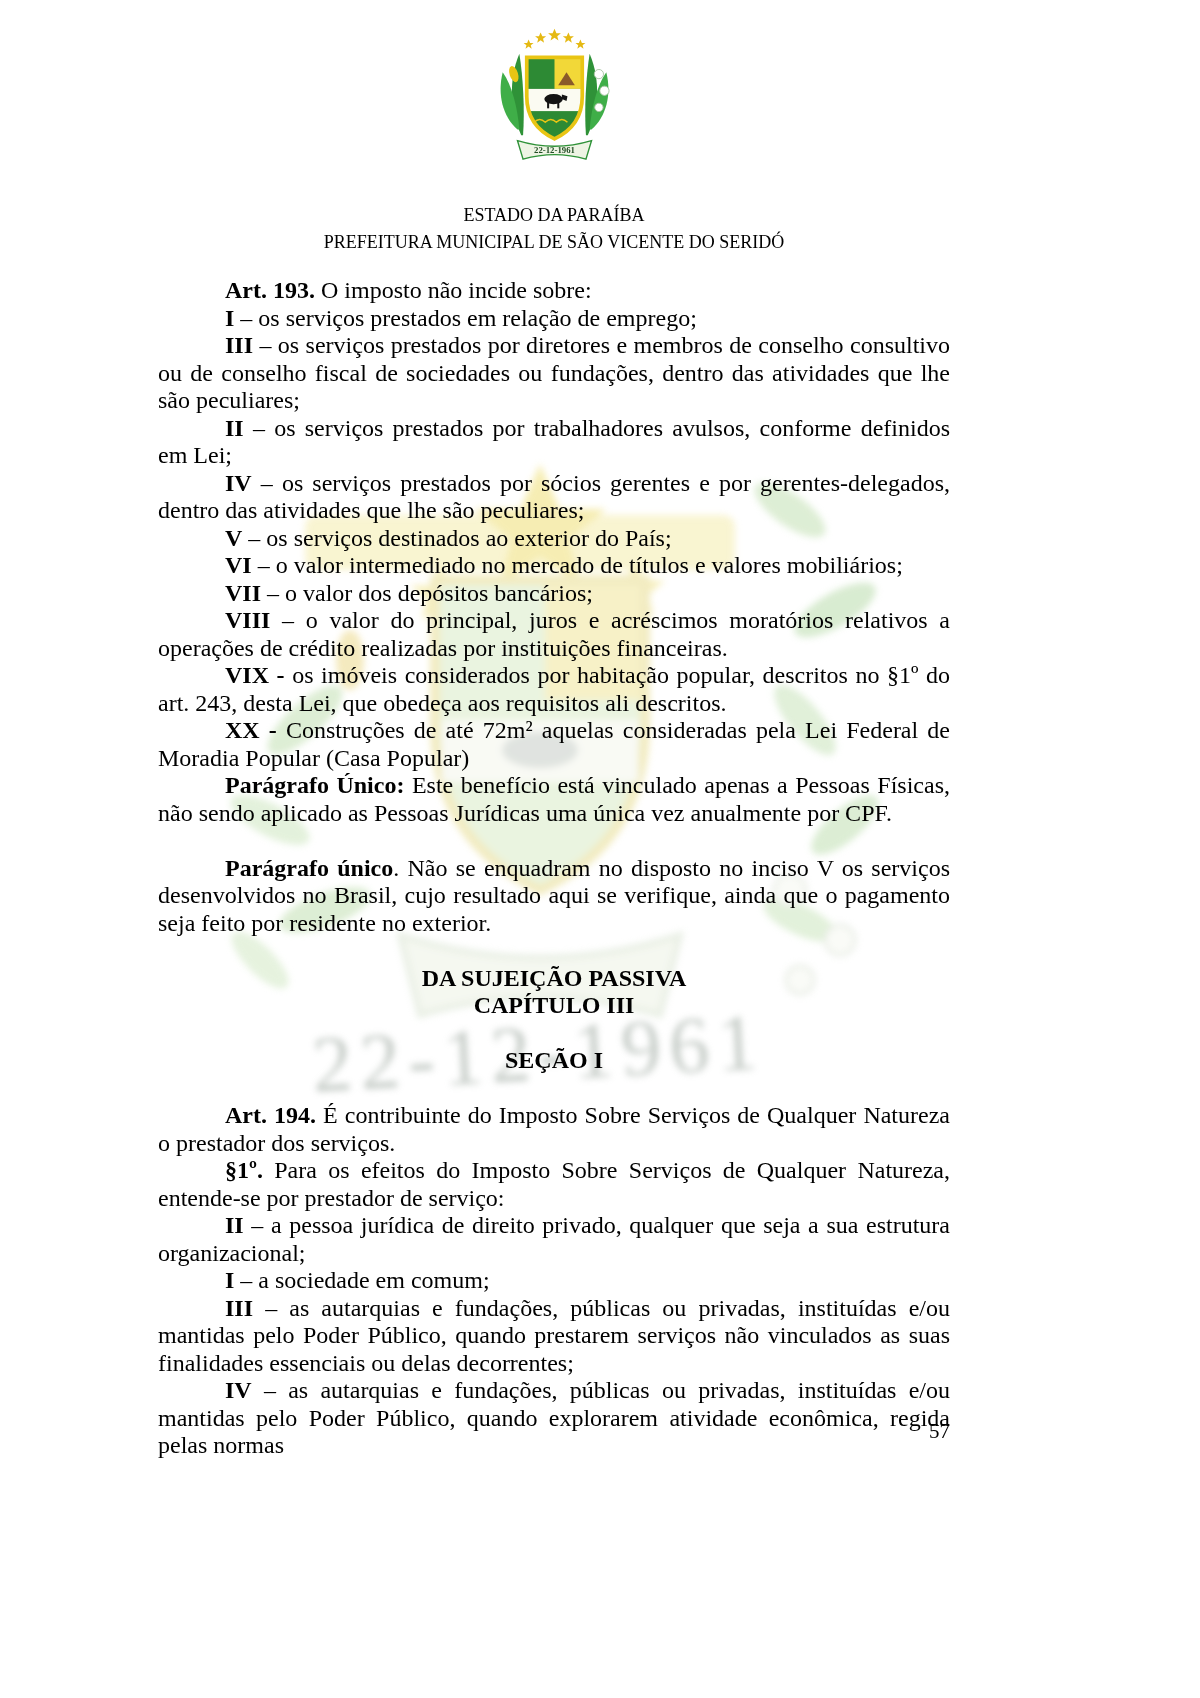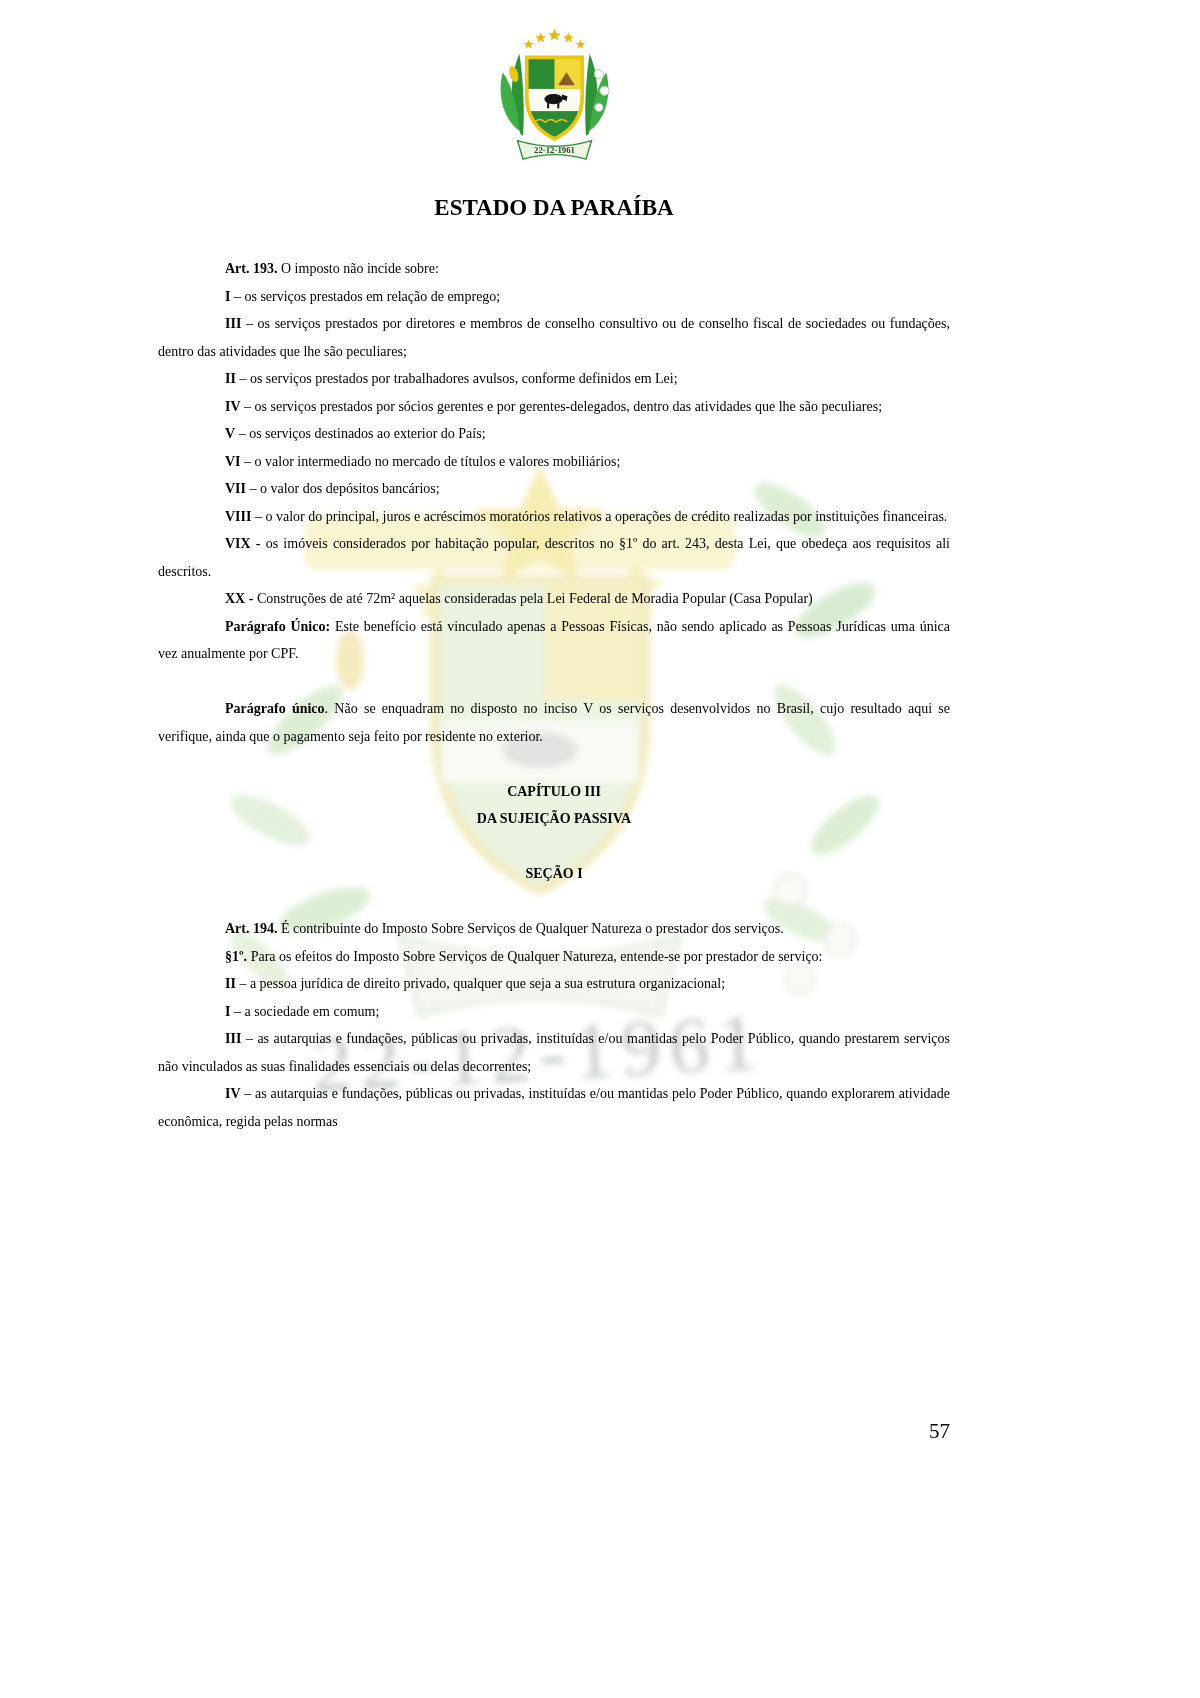--- a/index.html
+++ b/index.html
@@ -20,29 +20,29 @@
     z-index:0;
     pointer-events:none;
   }
   .content {
     position:absolute; left:158px; top:26px;
     width:792px;
     z-index:1;
   }
   .crest { width:185px; margin:0 auto; }
   .doc-header {
-    margin-top:16px;
+    margin-top:24px;
     text-align:center;
-    font-weight:bold;
-    font-size:23px;
+    font-weight:normal;
+    font-size:18px;
     line-height:27px;
   }
   .body-text {
-    margin-top:34px;
-    font-size:14px;
+    margin-top:21px;
+    font-size:24px;
     line-height:27.5px;
   }
   p.para { text-align:justify; text-indent:67px; }
   p.heading { text-align:center; font-weight:bold; }
   .spacer { height:27.5px; }
   .page-number {
     position:absolute; top:1419px; right:250px;
     z-index:1;
     font-size:21px;
   }
@@ -137,40 +137,41 @@
         <path d="M70,34 H130 V76 Q130,108 100,122 Q70,108 70,76 Z" fill="none" stroke="#e9c514" stroke-width="4"></path>
         <g>
           <path d="M60,124 Q100,136 140,124 L134,144 Q100,134 66,144 Z" fill="#eef4e4" stroke="#2f9238" stroke-width="1.5"></path>
           <text x="100" y="137" text-anchor="middle" font-size="9.5" font-weight="bold" fill="#234f26" font-family="'Liberation Serif',serif">22-12-1961</text>
         </g>
       </svg>
     </div>
 
     <div class="doc-header">
       <div>ESTADO DA PARAÍBA</div>
+      <div>PREFEITURA MUNICIPAL DE SÃO VICENTE DO SERIDÓ</div>
     </div>
 
     <div class="body-text" id="doc-body">
         <p class="para"><b>Art. 193.</b> O imposto não incide sobre:</p>
         <p class="para"><b>I</b> – os serviços prestados em relação de emprego;</p>
         <p class="para"><b>III</b> – os serviços prestados por diretores e membros de conselho consultivo ou de conselho fiscal de sociedades ou fundações, dentro das atividades que lhe são peculiares;</p>
         <p class="para"><b>II</b> – os serviços prestados por trabalhadores avulsos, conforme definidos em Lei;</p>
         <p class="para"><b>IV</b> – os serviços prestados por sócios gerentes e por gerentes-delegados, dentro das atividades que lhe são peculiares;</p>
         <p class="para"><b>V</b> – os serviços destinados ao exterior do País;</p>
         <p class="para"><b>VI</b> – o valor intermediado no mercado de títulos e valores mobiliários;</p>
         <p class="para"><b>VII</b> – o valor dos depósitos bancários;</p>
         <p class="para"><b>VIII</b> – o valor do principal, juros e acréscimos moratórios relativos a operações de crédito realizadas por instituições financeiras.</p>
         <p class="para"><b>VIX -</b> os imóveis considerados por habitação popular, descritos no §1º do art. 243, desta Lei, que obedeça aos requisitos ali descritos.</p>
         <p class="para"><b>XX -</b> Construções de até 72m² aquelas consideradas pela Lei Federal de Moradia Popular (Casa Popular)</p>
         <p class="para"><b>Parágrafo Único:</b> Este benefício está vinculado apenas a Pessoas Físicas, não sendo aplicado as Pessoas Jurídicas uma única vez anualmente por CPF.</p>
         <div class="spacer"></div>
         <p class="para"><b>Parágrafo único</b>. Não se enquadram no disposto no inciso V os serviços desenvolvidos no Brasil, cujo resultado aqui se verifique, ainda que o pagamento seja feito por residente no exterior.</p>
         <div class="spacer"></div>
+        <p class="heading">DA SUJEIÇÃO PASSIVA</p>
         <p class="heading">CAPÍTULO III</p>
-        <p class="heading">DA SUJEIÇÃO PASSIVA</p>
         <div class="spacer"></div>
         <p class="heading">SEÇÃO I</p>
         <div class="spacer"></div>
         <p class="para"><b>Art. 194.</b> É contribuinte do Imposto Sobre Serviços de Qualquer Natureza o prestador dos serviços.</p>
         <p class="para"><b>§1º.</b> Para os efeitos do Imposto Sobre Serviços de Qualquer Natureza, entende-se por prestador de serviço:</p>
         <p class="para"><b>II</b> – a pessoa jurídica de direito privado, qualquer que seja a sua estrutura organizacional;</p>
         <p class="para"><b>I</b> – a sociedade em comum;</p>
         <p class="para"><b>III</b> – as autarquias e fundações, públicas ou privadas, instituídas e/ou mantidas pelo Poder Público, quando prestarem serviços não vinculados as suas finalidades essenciais ou delas decorrentes;</p>
         <p class="para"><b>IV</b> – as autarquias e fundações, públicas ou privadas, instituídas e/ou mantidas pelo Poder Público, quando explorarem atividade econômica, regida pelas normas</p>
       </div>

